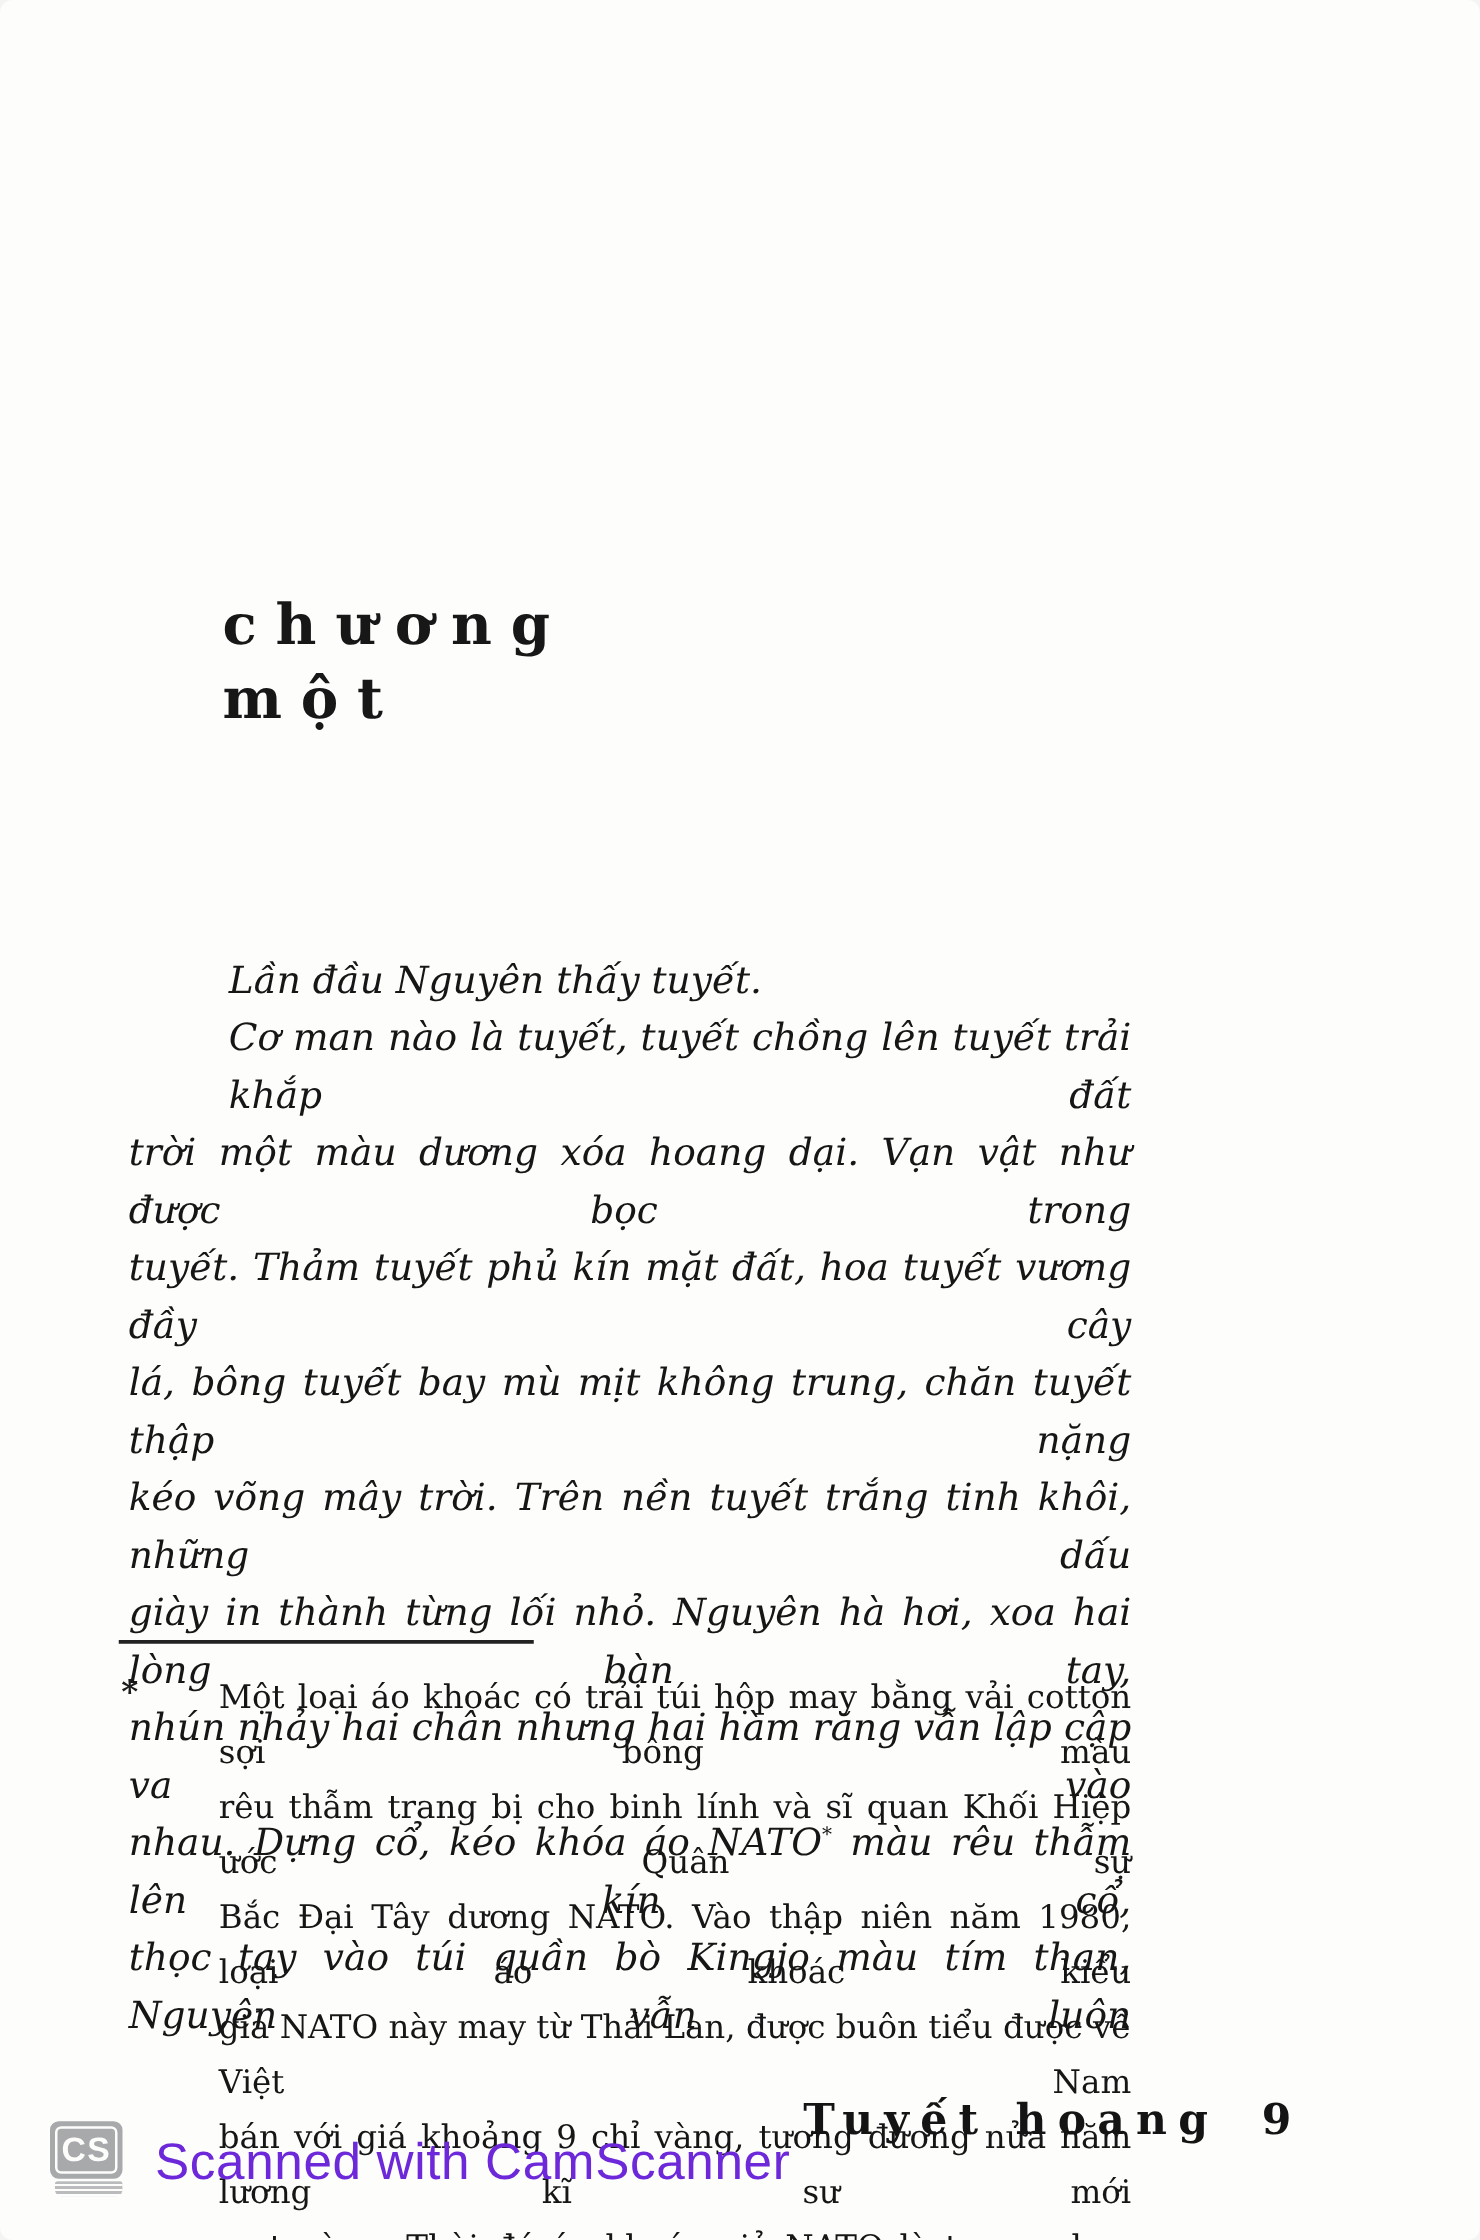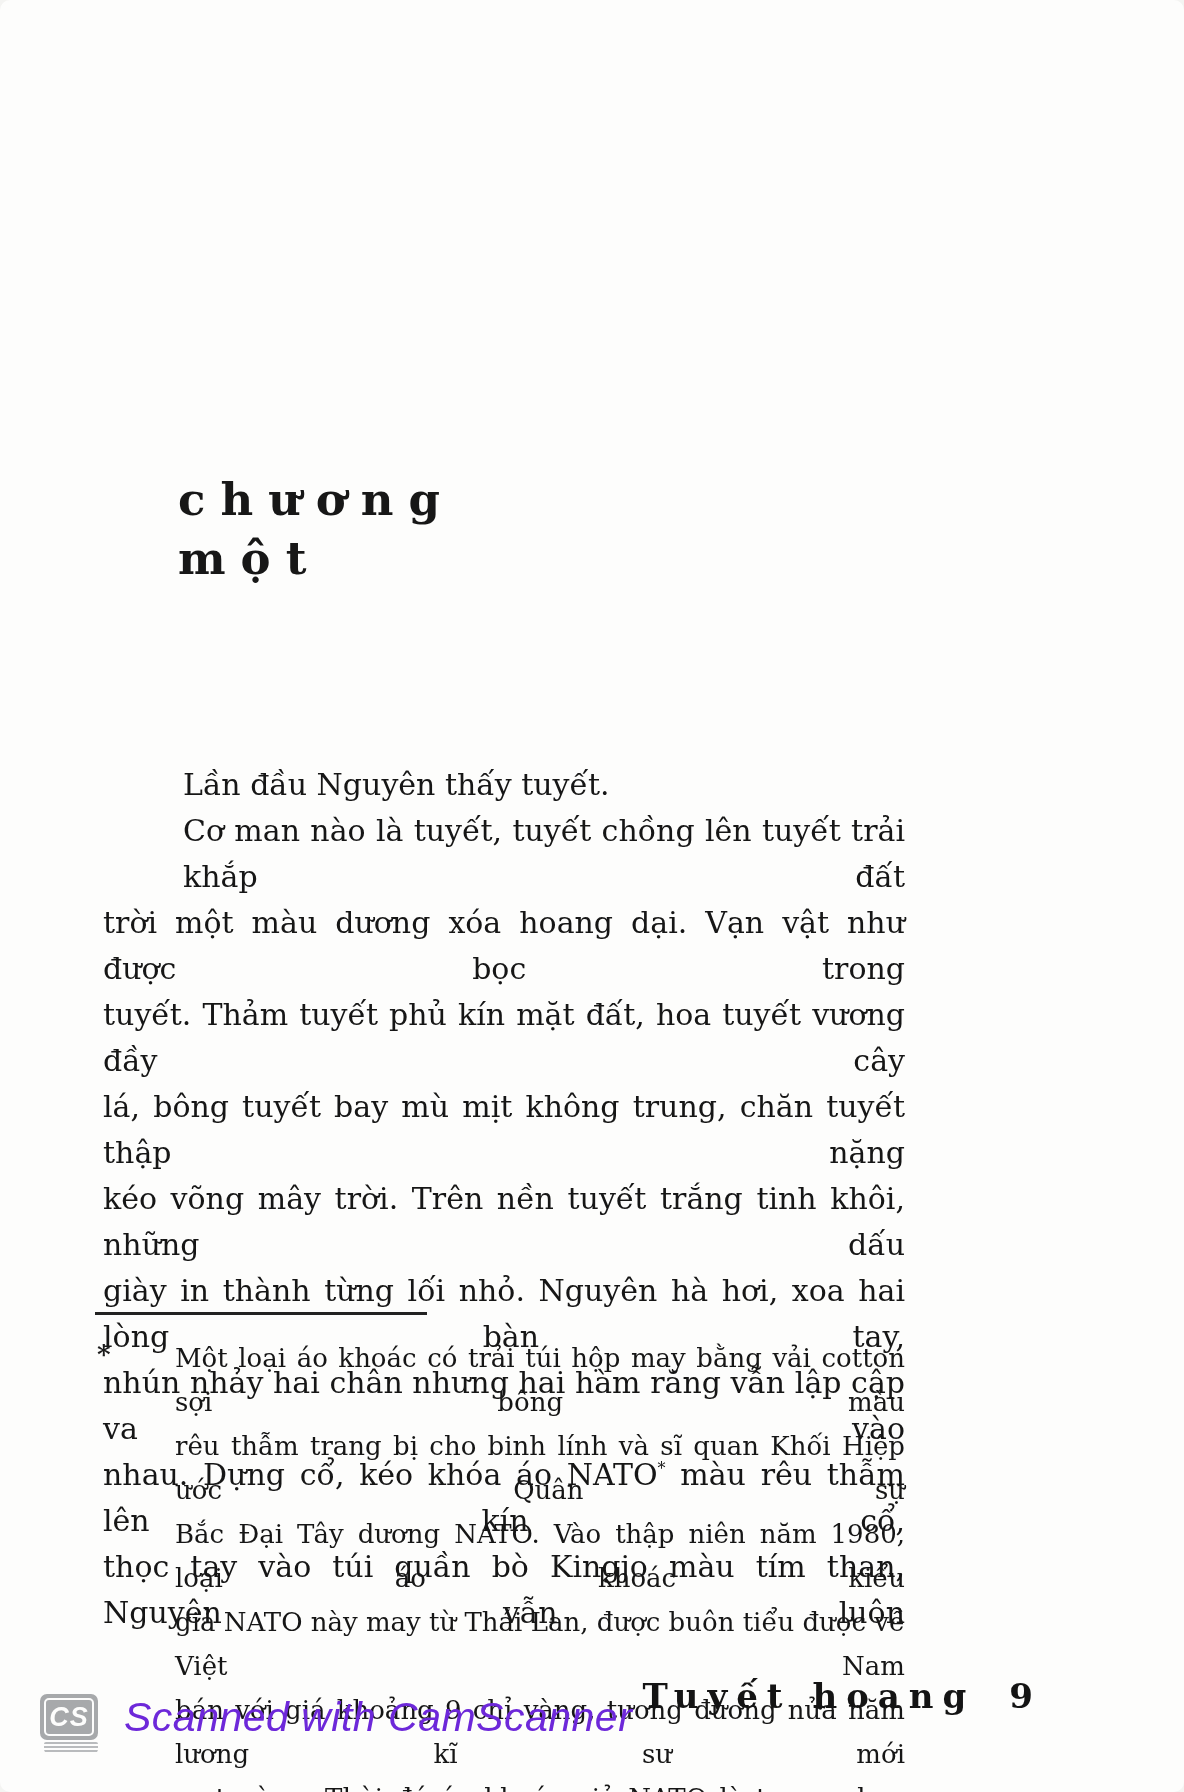--- a/index.html
+++ b/index.html
@@ -29,20 +29,21 @@
 
   
   .body-block{
     position:absolute;left:103px;top:762px;width:802px;
   }
   .body-line{
     font-size:30px;
     line-height:46px;
     white-space:nowrap;
     color:#161616;
+    font-style:italic;
   }
   .body-line.justify{
     white-space:normal;
     text-align:justify;
     text-align-last:justify;
   }
   .body-line.indent{padding-left:80px;}
   .body-line sup{font-size:16px;line-height:0;vertical-align:super;}
 
   
@@ -75,21 +76,21 @@
     position:absolute;left:103px;top:1676px;width:930px;
     text-align:right;
     font-size:34px;font-weight:bold;color:#141414;
   }
   .running-title{letter-spacing:9px;}
   .page-number{margin-left:34px;letter-spacing:0;}
 
   
   .watermark{
     position:absolute;left:40px;top:1694px;height:70px;
-    display:flex;align-items:flex-start;font-style:italic;
+    display:flex;align-items:center;
   }
   .cs-logo{
     width:62px;height:64px;
     display:flex;flex-direction:column;
   }
   .cs-badge{
     width:58px;height:46px;
     background:#a7a9ab;
     border-radius:7px;
     border:3px solid #a7a9ab;

